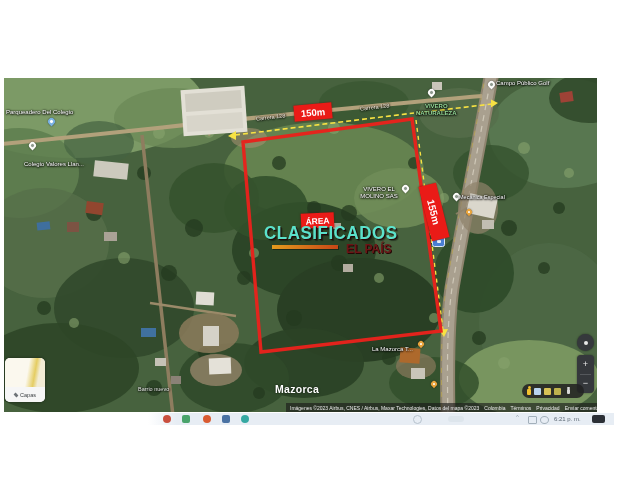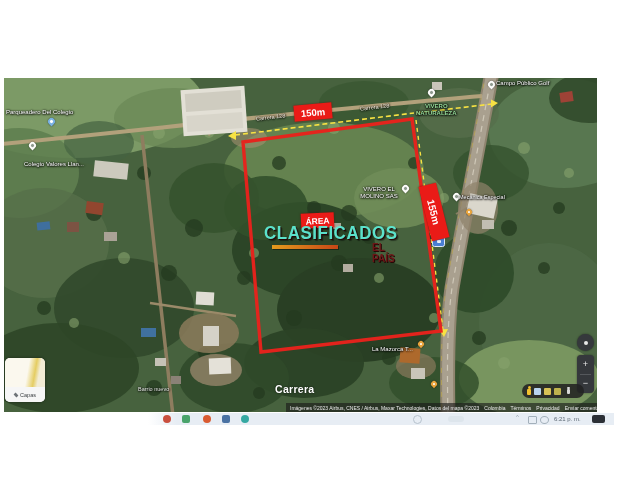--- a/index.html
+++ b/index.html
@@ -34,21 +34,21 @@
   .redbox.b150{left:290px;top:26px;width:38px;height:16px;font-size:9.5px;transform:rotate(-5deg);}
   .redbox.barea{left:297px;top:135px;width:33px;height:15px;font-size:8.5px;transform:rotate(-3deg);}
   .redbox.b155{left:402px;top:125px;width:56px;height:18px;font-size:10px;transform:rotate(76deg);}
 
   
   .wm{position:absolute;left:260px;top:146px;width:140px;opacity:.95;pointer-events:none;}
   .wm-title{font-size:17px;font-weight:bold;letter-spacing:.5px;color:#5eead4;
     text-shadow:1px 1px 0 #240404,2px 2px 1px rgba(0,0,0,.45);transform:scaleY(1.05);}
   .wm-bar{position:absolute;left:8px;top:21px;width:66px;height:4px;
     background:linear-gradient(90deg,#eda01d,#cf4716);box-shadow:1px 1px 0 rgba(0,0,0,.4);}
-  .wm-sub{position:absolute;left:108px;top:18px;font-size:10px;font-weight:bold;color:#701316;
+  .wm-sub{position:absolute;left:82px;top:18px;font-size:12px;font-weight:bold;color:#701316;
     text-shadow:1px 1px 0 #240404;}
 
   
   .glogo{position:absolute;left:271px;top:305px;color:#fff;font-size:10.5px;font-weight:bold;
     letter-spacing:.3px;text-shadow:0 0 2px rgba(0,0,0,.75);}
   .attr{position:absolute;left:282px;top:325px;right:0;height:9px;background:rgba(25,25,25,.62);
     display:flex;align-items:center;gap:5px;padding:0 4px;font-size:5px;color:#ececec;white-space:nowrap;overflow:hidden;}
   .attr a{color:#ececec;text-decoration:none;}
 
   
@@ -306,21 +306,21 @@
         </span>
       <span class="covsq c1"></span>
       <span class="covsq c2"></span>
       <span class="covsq c3"></span>
       <span class="minifig">
           <i></i>
           <em></em>
         </span>
     </div>
 
-    <div class="glogo">Carrera</div>
+    <div class="glogo">Mazorca</div>
     <div class="attr">
       <span>Imágenes ©2023 Airbus, CNES / Airbus, Maxar Technologies, Datos del mapa ©2023</span>
       <a href="#">Colombia</a>
       <a href="#">Términos</a>
       <a href="#">Privacidad</a>
       <a href="#">Enviar comentarios</a>
 
     </div>
   </div>
 

